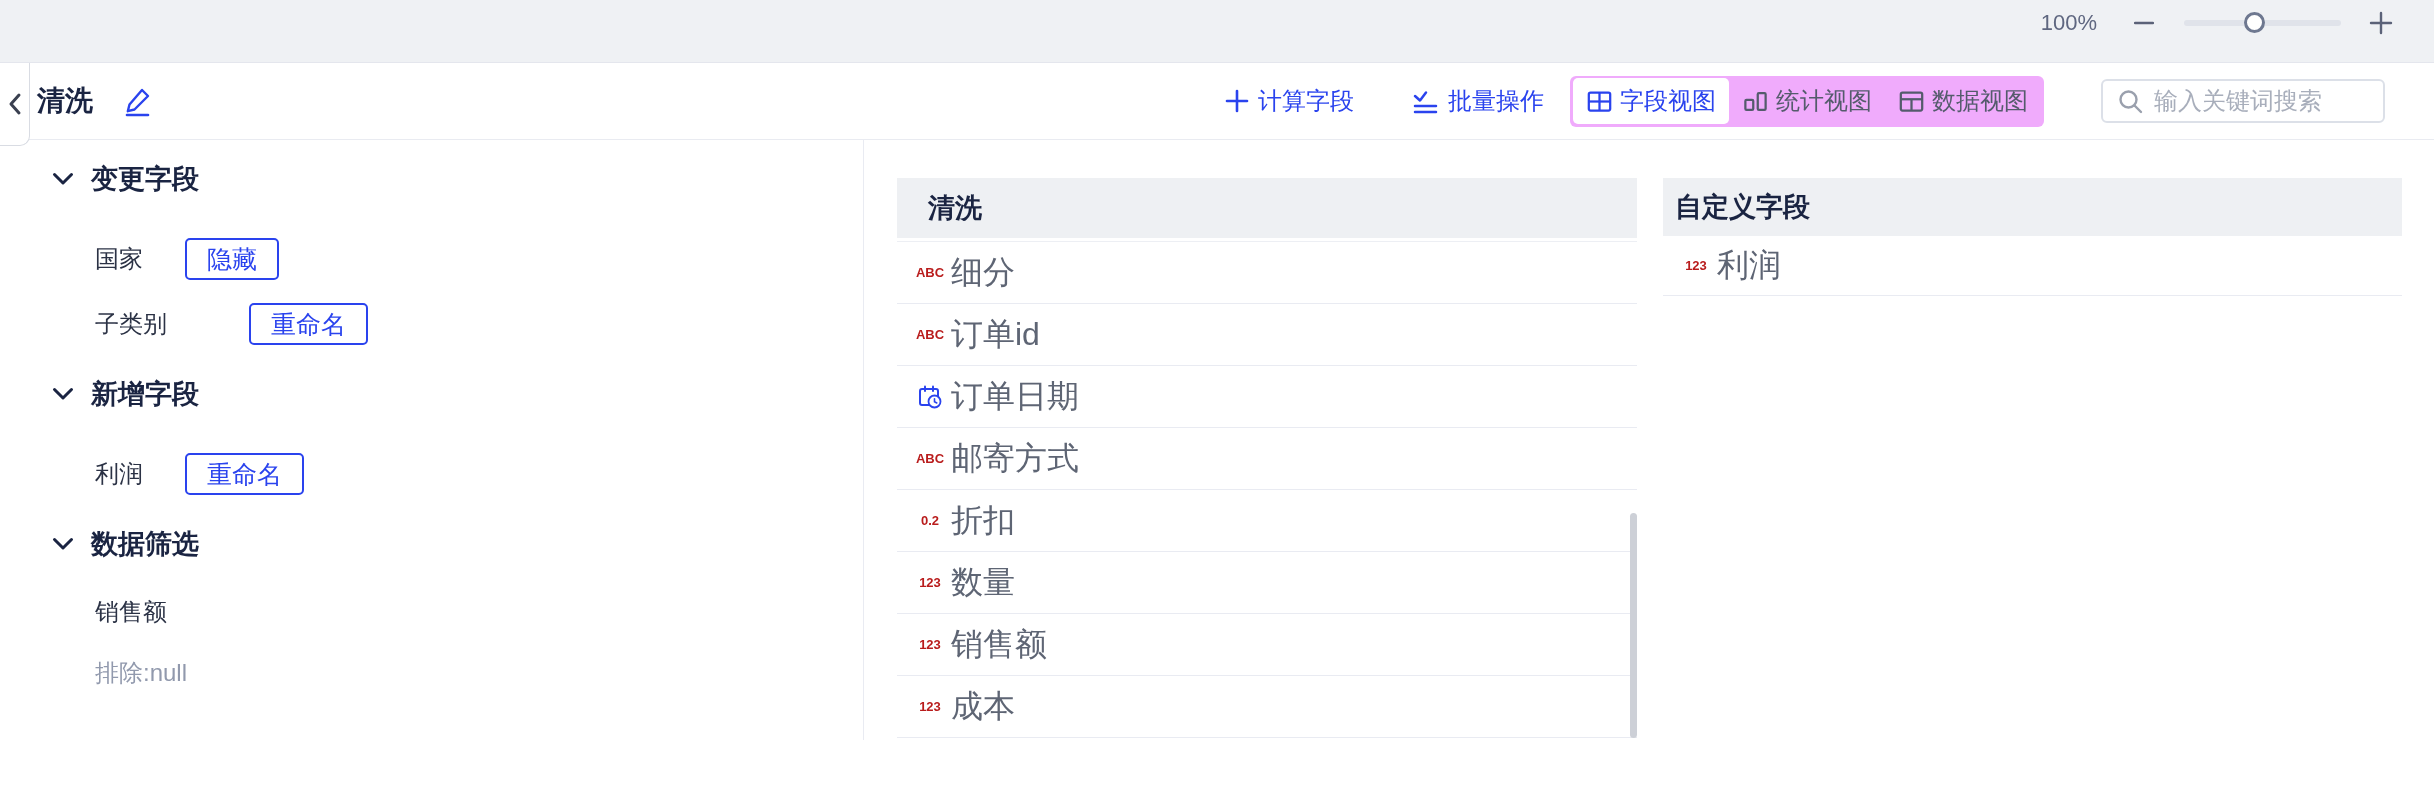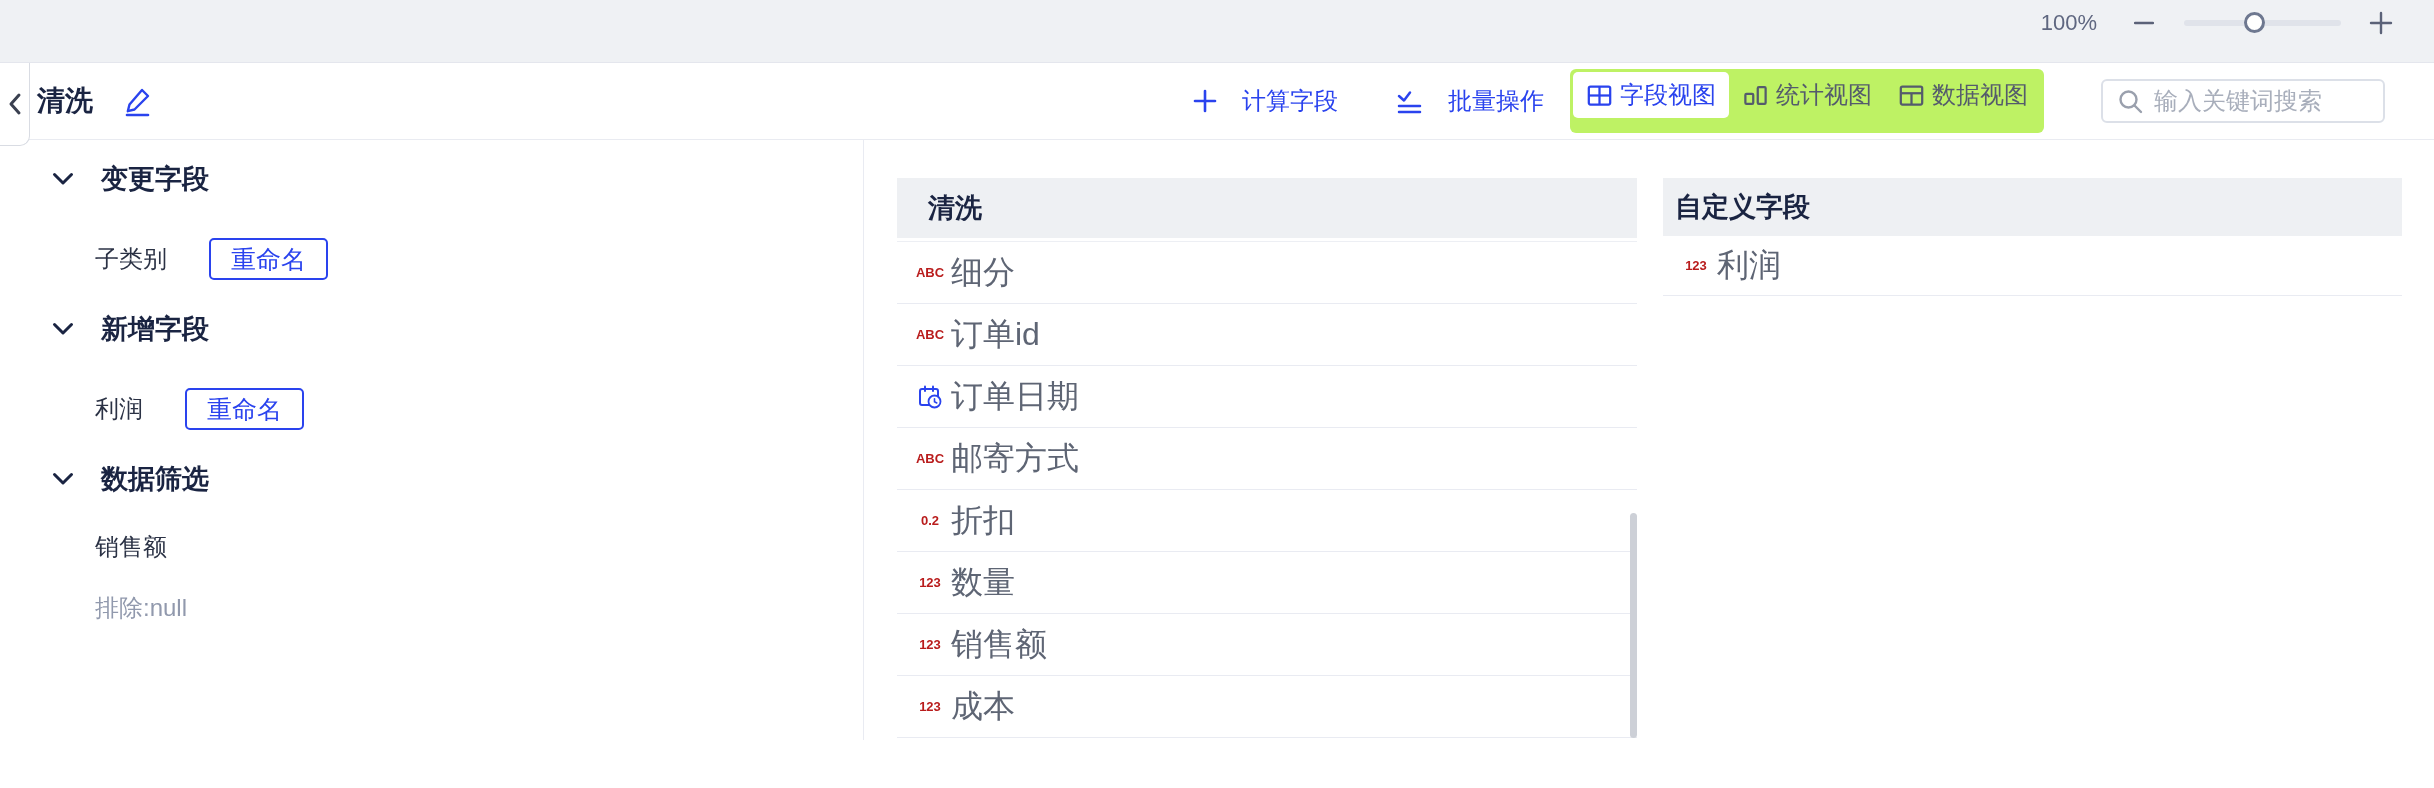--- a/index.html
+++ b/index.html
@@ -18,42 +18,42 @@
 
   
   .hdr { position:relative; height:77px; background:#fff; border-bottom:1px solid #e9ebf1;
     display:flex; align-items:center; padding-left:37px; }
   .collapse-tab { position:absolute; left:0; top:0; width:30px; height:83px; background:#fff;
     border:1px solid #d9dce3; border-left:none; border-top:none; border-radius:0 0 10px 0;
     display:flex; align-items:center; justify-content:center; z-index:5; cursor:pointer; }
   .hdr-title { font-size:28px; font-weight:600; color:#1a2442; }
   .edit-btn { margin-left:28px; display:flex; align-items:center; cursor:pointer; }
   .hdr-right { display:flex; align-items:center; margin-left:auto; margin-right:49px; }
-  .txt-btn { display:flex; align-items:center; gap:25px; font-size:24px; color:#2a43ee;
+  .txt-btn { display:flex; align-items:center; gap:9px; font-size:24px; color:#2a43ee;
     background:none; border:none; cursor:pointer; font-family:inherit; }
   .txt-btn + .txt-btn { margin-left:58px; }
-  .segmented { display:flex; background:#bef264; border-radius:6px;
-    padding:3px; height:64px; margin-left:26px; }
+  .segmented { display:flex; align-items:center; background:#f0abfc; border-radius:6px;
+    padding:3px; height:51px; margin-left:26px; }
   .seg { display:flex; align-items:center; gap:7px; height:46px; padding:0 13px;
     font-size:24px; color:#545b6c; border-radius:5px; cursor:pointer; white-space:nowrap; }
   .seg.selected { background:#ffffff; color:#2a43ee; }
   .seg .segicon { flex:0 0 auto; }
   .search { width:284px; height:44px; margin-left:57px; background:#fff;
     border:2px solid #dce0e8; border-radius:6px; display:flex; align-items:center; padding-left:14px; }
   .search input { border:none; outline:none; flex:1; min-width:0; font-size:24px; color:#2b3245;
     margin-left:10px; background:transparent; font-family:inherit; }
   .search input::placeholder { color:#a8aebb; }
 
   
   .content { position:relative; height:648px; background:#fff; }
   .left-divider { position:absolute; left:863px; top:0; width:1px; height:600px; background:#e9ebf2; }
 
   
   .left-panel { position:absolute; left:0; top:0; width:863px; padding-top:22px; }
-  .lp-section { display:flex; align-items:center; gap:27px; margin:33px 0 0 52px; height:34px; cursor:pointer; }
+  .lp-section { display:flex; align-items:center; gap:17px; margin:33px 0 0 52px; height:34px; cursor:pointer; }
   .lp-section:first-child { margin-top:0; }
   .lp-title { font-size:27px; font-weight:700; color:#1a2442; }
   .lp-row { display:flex; align-items:center; margin:42px 0 0 95px; height:41px; }
   .lp-row + .lp-row { margin-top:24px;gap:40px; }
   .lp-row.plain { margin-top:36px; height:30px; }
   .lp-row.plain + .lp-row.plain { margin-top:31px; }
   .lp-label { font-size:24px; color:#2b3245; }
   .lp-row.muted .lp-label { color:#9199ad;text-align:center; }
   .lp-btn { margin-left:42px; font-size:25px; color:#2a43ee; background:#fff;
     border:2px solid #2a43ee; border-radius:5px; padding:4px 20px; cursor:pointer;
@@ -171,20 +171,24 @@
   <div class="left-divider"></div>
 
   <div class="left-panel">
       <div class="lp-section">
     <svg width="22" height="14" viewBox="0 0 22 14">
       <polyline points="2.5,2.5 11,11 19.5,2.5" fill="none" stroke="#1a2442" stroke-width="3" stroke-linecap="round" stroke-linejoin="round"></polyline>
     </svg>
     <span class="lp-title">变更字段</span>
   </div>
       <div class="lp-row">
+    <span class="lp-label">国家</span>
+    <button class="lp-btn">隐藏</button>
+  </div>
+      <div class="lp-row">
     <span class="lp-label">子类别</span>
     <button class="lp-btn">重命名</button>
   </div>
       <div class="lp-section">
     <svg width="22" height="14" viewBox="0 0 22 14">
       <polyline points="2.5,2.5 11,11 19.5,2.5" fill="none" stroke="#1a2442" stroke-width="3" stroke-linecap="round" stroke-linejoin="round"></polyline>
     </svg>
     <span class="lp-title">新增字段</span>
   </div>
       <div class="lp-row">

